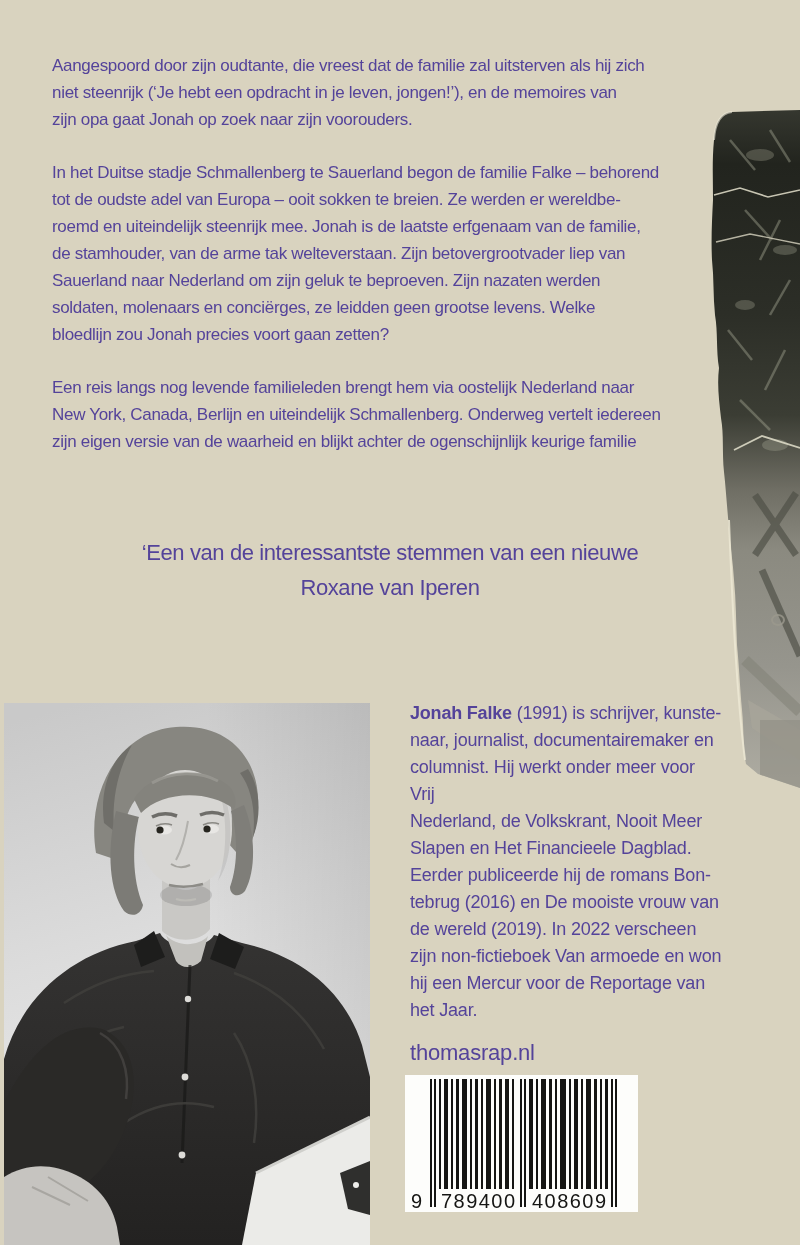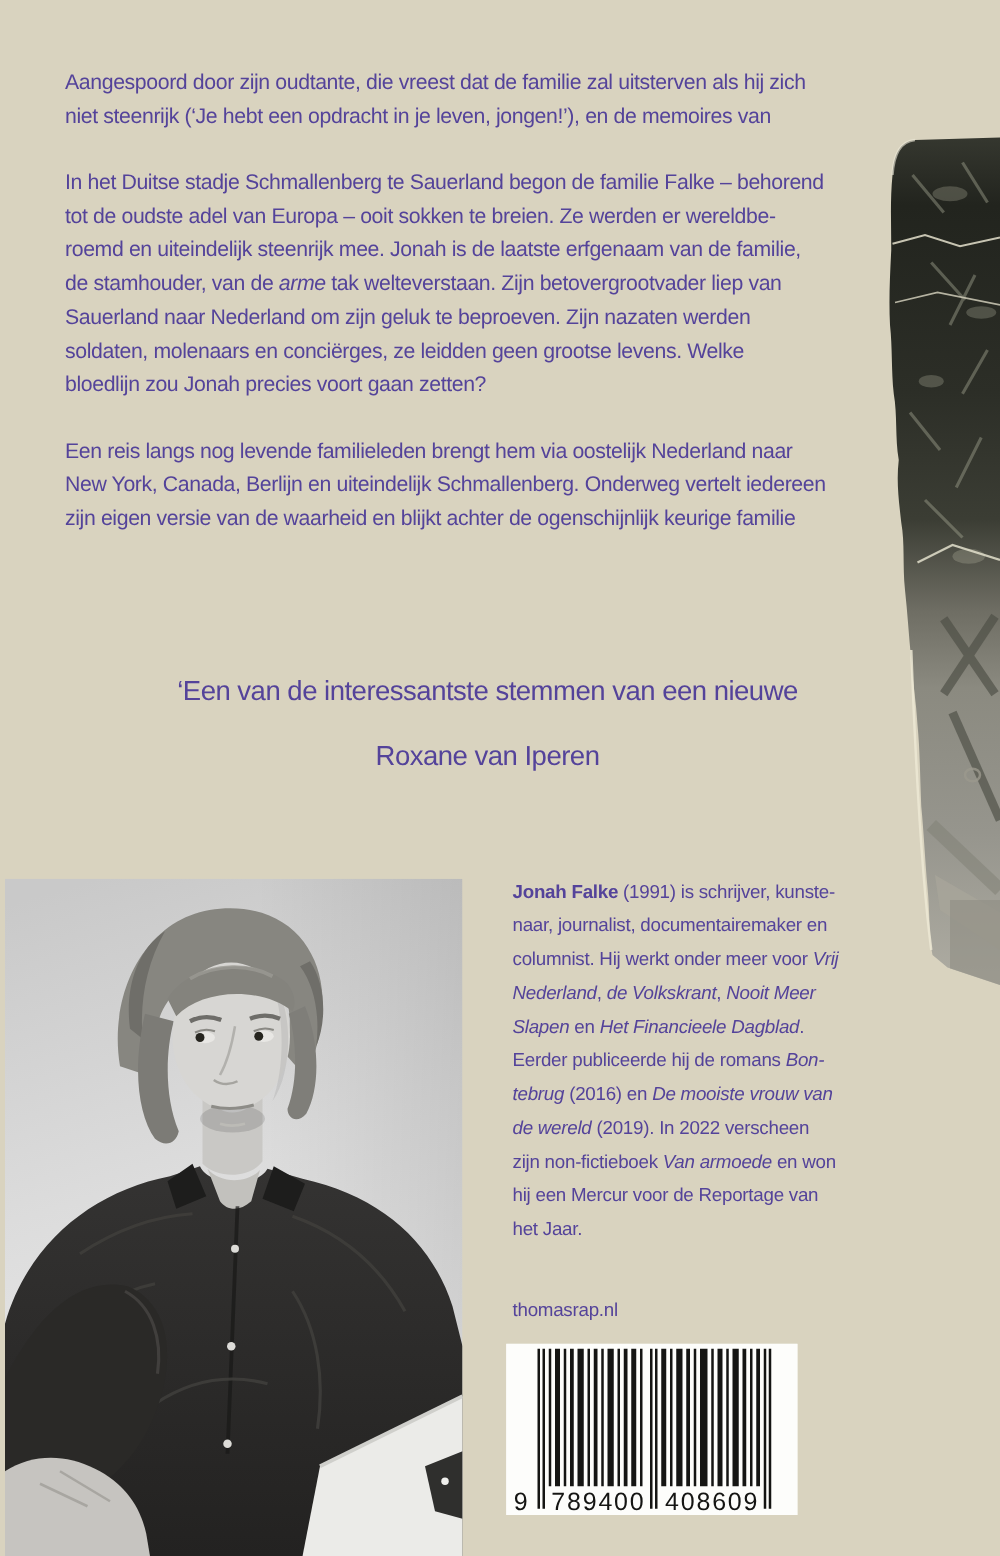--- a/index.html
+++ b/index.html
@@ -2,58 +2,58 @@
 <html><head>
 <meta charset="utf-8">
 <style>
   html,body{margin:0;padding:0;}
   body{
     width:800px;height:1245px;position:relative;overflow:hidden;
     background:#d9d3bf;
     font-family:"Liberation Sans",sans-serif;
     color:#54439a;
   }
-  .it{font-style:italic;}
+  .it{}
   .bd{font-weight:bold;}
   .synopsis{
     position:absolute;left:52px;top:52px;width:700px;
     font-size:17px;line-height:27px;letter-spacing:-0.3px;
   }
   .synopsis p{margin:0 0 26px 0;}
   .quote{
     position:absolute;left:40px;top:535px;width:700px;
     text-align:center;font-size:22px;line-height:35px;letter-spacing:-0.4px;
     margin:0;
   }
-  .quote .attr{display:block;margin-top:17px;}
+  .quote .attr{display:block;}
   .photo-wrap{
     position:absolute;left:4px;top:703px;width:366px;height:542px;
   }
   .torn-wrap{
     position:absolute;left:700px;top:100px;width:100px;height:700px;
   }
   .bio{
     position:absolute;left:410px;top:700px;width:312px;
-    font-size:15px;line-height:27px;letter-spacing:-0.2px;
+    font-size:18px;line-height:27px;letter-spacing:-0.2px;
   }
   .website{
     position:absolute;left:410px;top:1040px;
-    font-size:15px;letter-spacing:-0.2px;
+    font-size:22px;letter-spacing:-0.2px;
   }
   .barcode{
     position:absolute;left:405px;top:1075px;width:233px;height:137px;
     background:#fdfdfb;
   }
   .barcode svg{display:block;}
 </style>
 </head>
 <body>
 
 <section class="synopsis">
-  <p><span>Aangespoord door zijn oudtante, die vreest dat de familie zal uitsterven als hij zich</span><br><span>niet steenrijk (‘Je hebt een opdracht in je leven, jongen!’), en de memoires van</span><br></p>
+  <p><span>Aangespoord door zijn oudtante, die vreest dat de familie zal uitsterven als hij zich</span><br><span>niet steenrijk (‘Je hebt een opdracht in je leven, jongen!’), en de memoires van</span><br><span>zijn opa gaat Jonah op zoek naar zijn voorouders.</span></p>
   <p><span>In het Duitse stadje Schmallenberg te Sauerland begon de familie Falke – behorend</span><br><span>tot de oudste adel van Europa – ooit sokken te breien. Ze werden er wereldbe-</span><br><span>roemd en uiteindelijk steenrijk mee. Jonah is de laatste erfgenaam van de familie,</span><br><span>de stamhouder, van de </span><span class="it">arme</span><span> tak welteverstaan. Zijn betovergrootvader liep van</span><br><span>Sauerland naar Nederland om zijn geluk te beproeven. Zijn nazaten werden</span><br><span>soldaten, molenaars en conciërges, ze leidden geen grootse levens. Welke</span><br><span>bloedlijn zou Jonah precies voort gaan zetten?</span></p>
   <p><span>Een reis langs nog levende familieleden brengt hem via oostelijk Nederland naar</span><br><span>New York, Canada, Berlijn en uiteindelijk Schmallenberg. Onderweg vertelt iedereen</span><br><span>zijn eigen versie van de waarheid en blijkt achter de ogenschijnlijk keurige familie</span><br></p>
 </section>
 
 <blockquote class="quote">
   <span class="quote-text"><span>‘Een van de interessantste stemmen van een nieuwe</span><br></span>
   <span class="attr"><span>Roxane van Iperen</span></span>
 </blockquote>
 
 <div class="torn-wrap">

